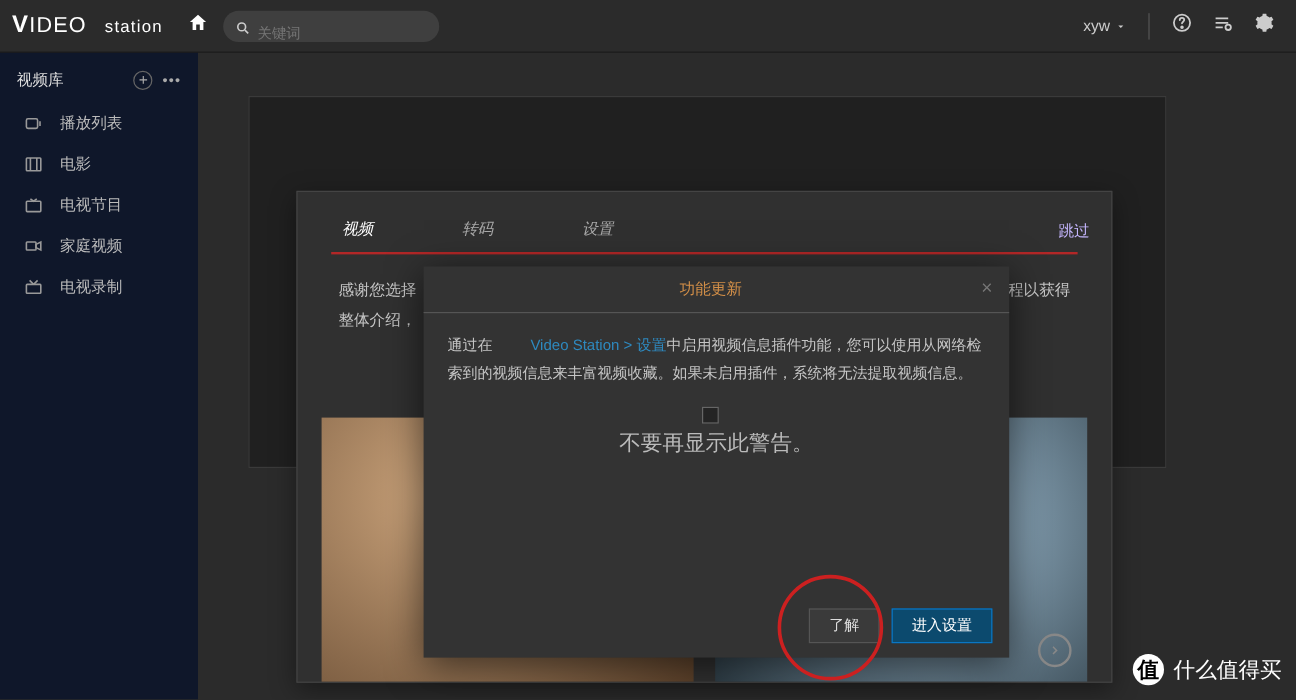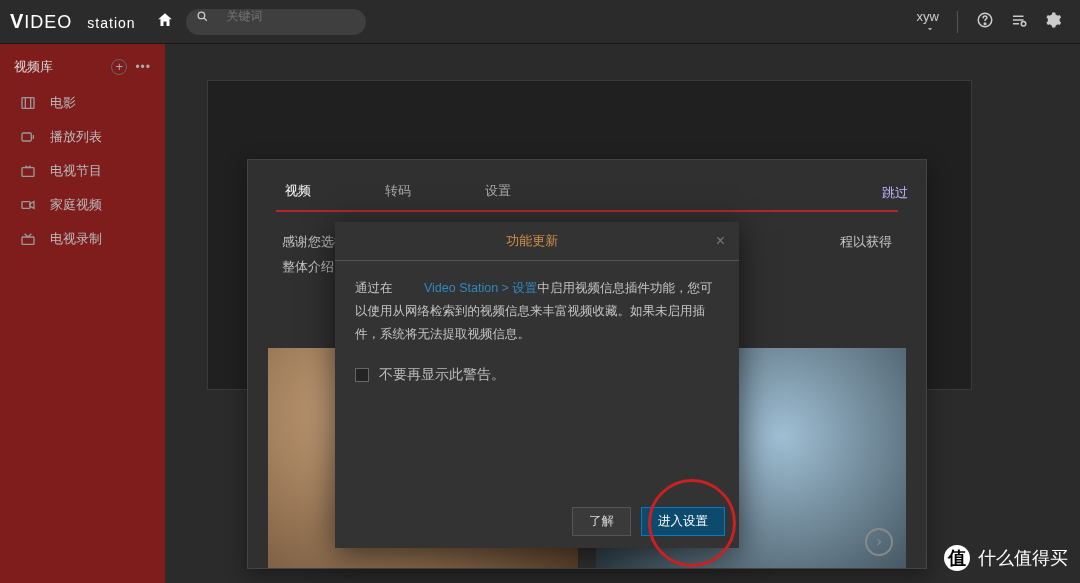--- a/index.html
+++ b/index.html
@@ -4,63 +4,63 @@
 <style>
 * { margin: 0; padding: 0; box-sizing: border-box; font-family: -apple-system, "Microsoft YaHei", sans-serif; }
 body { width: 1080px; height: 583px; background: #2b2b2b; color: #d0d0d0; overflow: hidden; position: relative; }
 
 
 .topbar { height: 44px; background: #2b2b2b; display: flex; align-items: center; padding: 0 10px; border-bottom: 1px solid #1a1a1a; }
 .logo { color: #fff; font-size: 18px; letter-spacing: 1px; font-weight: 300; display: flex; align-items: baseline; }
 .logo-v { font-weight: bold; font-size: 20px; }
 .logo-sub { font-size: 14px; margin-left: 15px; }
 .home-btn { margin-left: 20px; color: #fff; cursor: pointer; }
-.search-wrap { margin-left: 12px; background: #3f3f3f; border-radius: 14px; height: 26px; width: 180px; display: flex; align-items: flex-start; padding: 0 10px; gap: 12px; }
+.search-wrap { margin-left: 12px; background: #3f3f3f; border-radius: 14px; height: 26px; width: 180px; display: flex; align-items: flex-end; padding: 0 10px; }
 .search-icon { color: #ccc; }
 .search-input { background: transparent; border: none; outline: none; color: #ccc; margin-left: 6px; font-size: 12px; width: 120px; }
 .topbar-spacer { flex: 1; }
-.top-user { color: #ccc; font-size: 13px; margin-right: 8px; cursor: pointer; display: flex; align-items: center; flex-direction: column; }
+.top-user { color: #ccc; font-size: 13px; margin-right: 8px; cursor: pointer; display: flex; align-items: center; }
 .top-sep { width: 1px; height: 22px; background: #555; margin: 0 10px; }
 .top-icon { color: #ccc; margin: 0 8px; cursor: pointer; }
 
 
 .body-wrap { display: flex; height: calc(100% - 44px); }
-.sidebar { width: 165px; background: #7f1d1d; padding: 10px 0; }
+.sidebar { width: 165px; background: #0f172a; padding: 10px 0; }
 .sidebar-header { display: flex; align-items: center; padding: 4px 14px 10px; color: #ddd; font-size: 13px; font-weight: 500; }
 .sidebar-header-spacer { flex: 1; }
 .sidebar-add { color: #aaa; cursor: pointer; border: 1px solid #666; border-radius: 50%; width: 16px; height: 16px; text-align: center; line-height: 14px; font-size: 13px; margin-right: 8px;}
 .sidebar-more { color: #aaa; cursor: pointer; letter-spacing: 1px; font-size: 12px; }
 .sidebar-item { display: flex; align-items: center; padding: 8px 20px; color: #bbb; font-size: 13px; cursor: pointer; }
 .sidebar-item .icon { width: 18px; margin-right: 12px; color: #999; display:inline-flex; }
 
 .main { flex: 1; background: #2b2b2b; position: relative; }
 .content-card { position: absolute; left: 42px; top: 36px; width: 765px; height: 310px; background: #202020; border: 1px solid #3a3a3a; }
 
 
 .wizard { position: absolute; left: 82px; top: 115px; width: 680px; height: 410px; background: #303030; border: 1px solid #444; box-shadow: 0 6px 20px rgba(0,0,0,0.4); }
 .wizard-skip { position: absolute; right: 18px; top: 24px; color: #c4b5fd; font-size: 13px; cursor: pointer; }
 .wizard-tabs { display: flex; padding: 14px 0 0 0; }
-.wizard-tab { color: #aaa; font-size: 13px; padding: 8px 0; width: 100px; text-align: center; cursor: pointer; }
+.wizard-tab { color: #aaa; font-size: 13px; padding: 8px 0; width: 100px; text-align: center; cursor: pointer; font-style: italic; }
 .wizard-tab.active { color: #fff; }
 .wizard-underline { height: 2px; background: #b22727; margin: 2px 28px 0; }
 .wizard-body { padding: 18px 34px; color: #c5c5c5; font-size: 13px; line-height: 1.9; }
 .wizard-images { position: absolute; bottom: 0; left: 0; right: 0; height: 220px; display: flex; gap: 18px; padding: 0 20px; }
 .wiz-img { flex: 1; background: linear-gradient(135deg,#6b5844,#3d3126); border-radius: 0; }
 .wiz-img.a { background: radial-gradient(circle at 30% 30%, #c9a27a, #5c412a); }
 .wiz-img.b { background: radial-gradient(circle at 60% 40%, #a0bfd4, #2e3d46); }
 
 
-.modal { position: absolute; left: 170px; top: 178px; width: 404px; height: 326px; background: #333333; box-shadow: 0 6px 30px rgba(0,0,0,0.6); color: #ccc; z-index: 10; }
+.modal { position: absolute; left: 188px; top: 178px; width: 488px; height: 326px; background: #333333; box-shadow: 0 6px 30px rgba(0,0,0,0.6); color: #ccc; z-index: 10; }
 .modal-header { display: flex; align-items: center; padding: 10px 14px; }
 .modal-title { flex: 1; text-align: center; color: #d38f48; font-size: 13px; }
 .modal-close { color: #777; cursor: pointer; font-size: 16px; }
 .modal-divider { height: 1px; background: #555; }
 .modal-body { padding: 16px 20px; font-size: 12.5px; line-height: 1.85; color: #c5c5c5; }
 .modal-link { color: #2e89bf; margin-left: 28px; }
-.modal-check { display: flex; align-items: center; margin-top: 16px; font-size: 14px; color: #bbb; }
+.modal-check { display: flex; align-items: center; margin-top: 16px; font-size: 18px; color: #bbb; flex-direction: column; }
 .modal-check-box { width: 14px; height: 14px; border: 1px solid #666; background: #242424; margin-right: 10px; cursor: pointer; }
 .modal-footer { position: absolute; bottom: 12px; right: 14px; display: flex; gap: 10px; align-items: flex-end; }
 .btn { padding: 5px 16px; font-size: 12.5px; cursor: pointer; border: 1px solid #555; background: #3a3a3a; color: #ddd; }
 .btn.primary { background: #0c4a6e; border-color: #0a76c4; color: #fff; }
 
 
 .red-circle { position: absolute; width: 88px; height: 88px; border: 3.5px solid #cc2020; border-radius: 50%; left: 483px; top: 435px; z-index: 20; pointer-events: none; }
 
 
 .next-arrow { position: absolute; left: 617px; right: auto; bottom: 12px; top: auto; width: 28px; height: 28px; border: 2px solid #888; border-radius: 50%; display: flex; align-items: center; justify-content: center; color: #888; cursor: pointer; z-index:5; }
@@ -129,35 +129,35 @@
   <div class="sidebar">
     <div class="sidebar-header">
       <span>视频库</span>
       <span class="sidebar-header-spacer"></span>
       <span class="sidebar-add">+</span>
       <span class="sidebar-more">•••</span>
     </div>
     <div class="sidebar-item">
       <span class="icon">
           <svg width="16" height="16" viewBox="0 0 24 24" fill="none" stroke="currentColor" stroke-width="2">
+            <rect x="3" y="6" width="14" height="12" rx="2"></rect>
+            <line x1="20" y1="9" x2="20" y2="15"></line>
+          </svg>
+        </span>
+      <span>播放列表</span>
+    </div>
+    <div class="sidebar-item">
+      <span class="icon">
+          <svg width="16" height="16" viewBox="0 0 24 24" fill="none" stroke="currentColor" stroke-width="2">
             <rect x="3" y="4" width="18" height="16" rx="1"></rect>
             <line x1="8" y1="4" x2="8" y2="20"></line>
             <line x1="16" y1="4" x2="16" y2="20"></line>
           </svg>
         </span>
       <span>电影</span>
-    </div>
-    <div class="sidebar-item">
-      <span class="icon">
-          <svg width="16" height="16" viewBox="0 0 24 24" fill="none" stroke="currentColor" stroke-width="2">
-            <rect x="3" y="6" width="14" height="12" rx="2"></rect>
-            <line x1="20" y1="9" x2="20" y2="15"></line>
-          </svg>
-        </span>
-      <span>播放列表</span>
     </div>
     <div class="sidebar-item">
       <span class="icon">
           <svg width="16" height="16" viewBox="0 0 24 24" fill="none" stroke="currentColor" stroke-width="2">
             <rect x="3" y="7" width="18" height="13" rx="1"></rect>
             <polyline points="8 4 12 7 16 4"></polyline>
           </svg>
         </span>
       <span>电视节目</span>
     </div>

